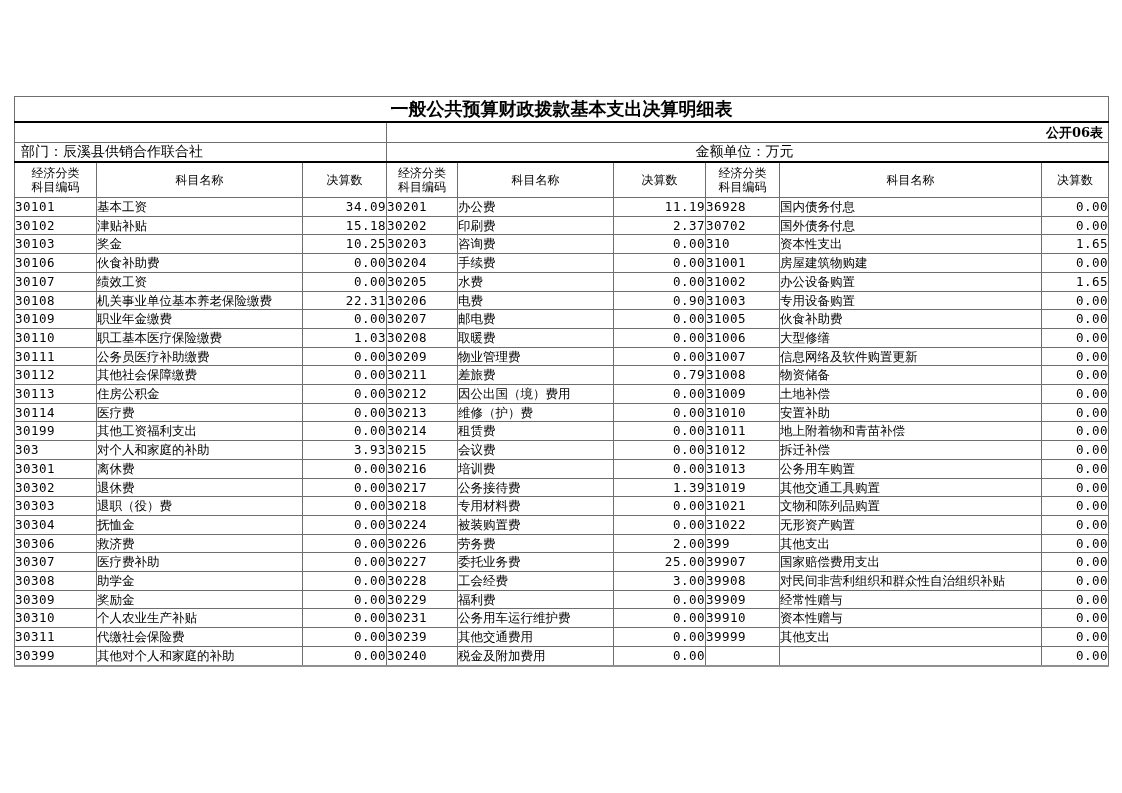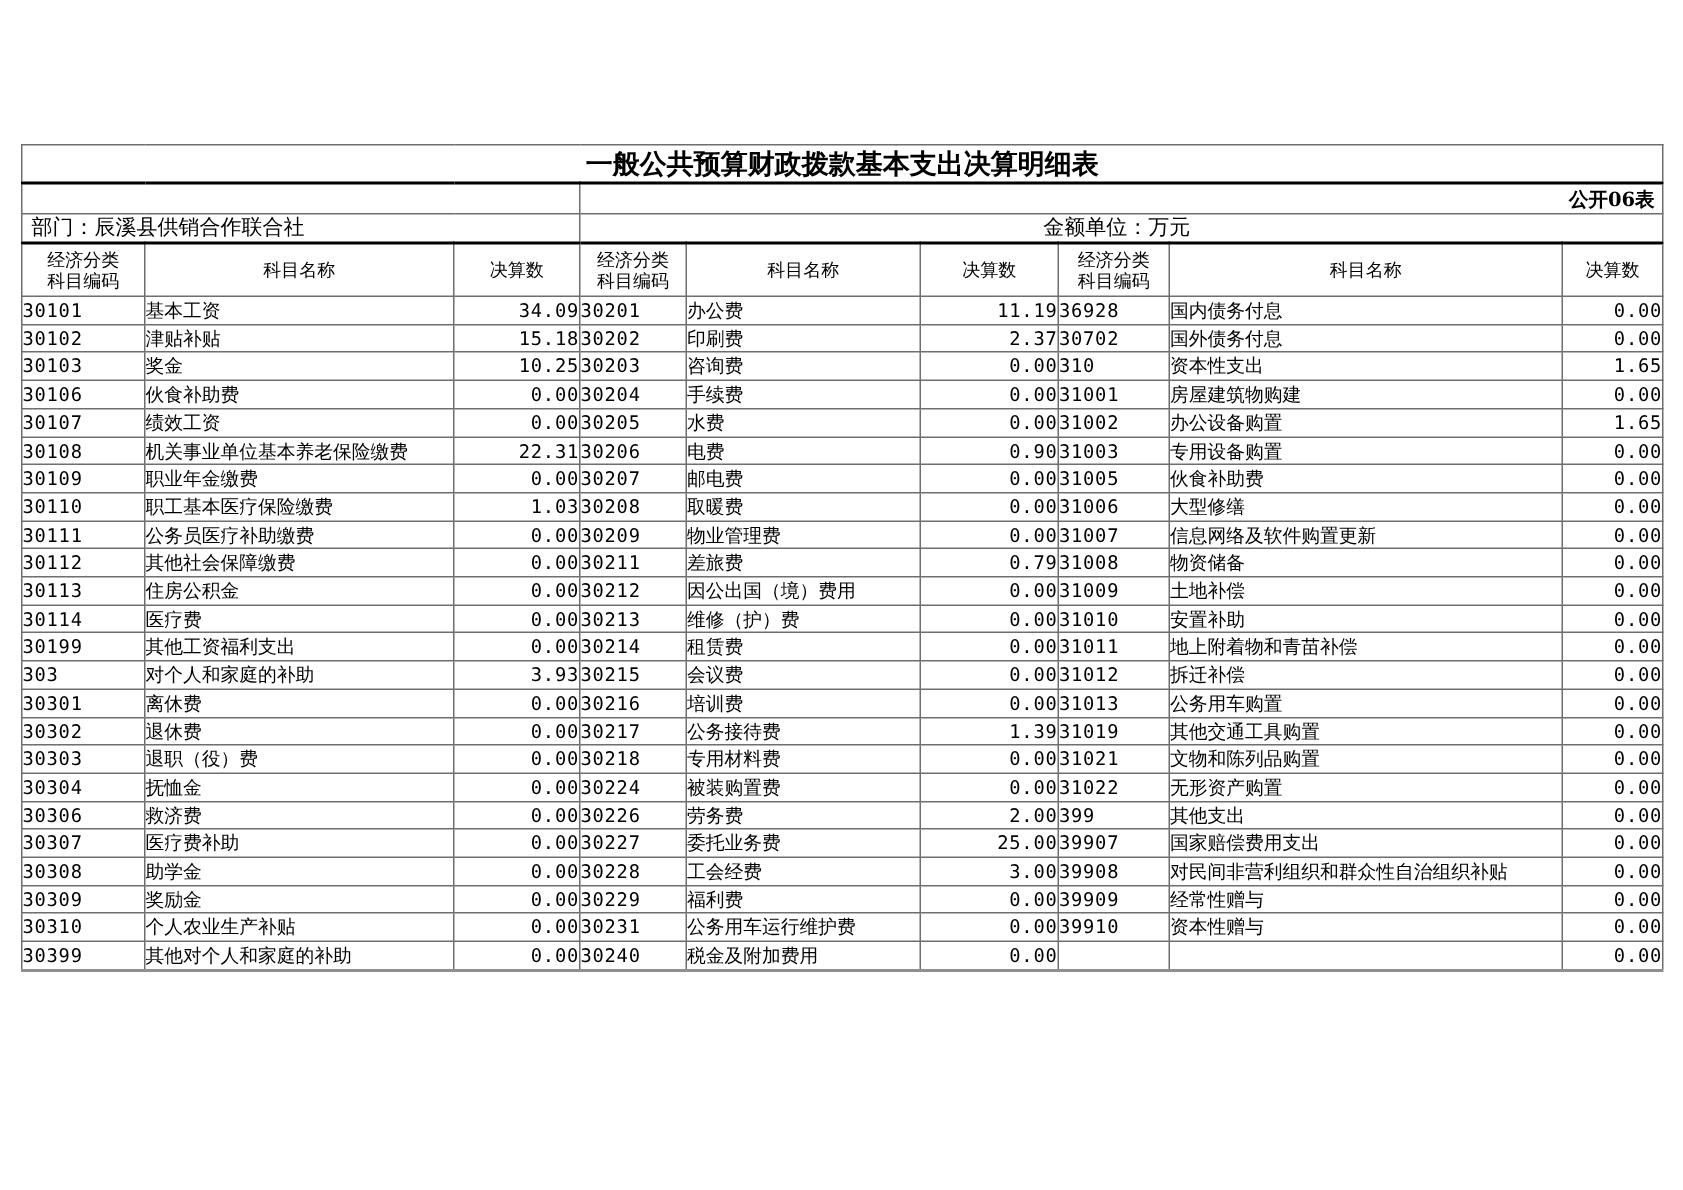--- a/index.html
+++ b/index.html
@@ -326,20 +326,31 @@
           <td class="name-cell">个人农业生产补贴</td>
           <td class="value-cell">0.00</td>
           <td class="code-cell">30231</td>
           <td class="name-cell">公务用车运行维护费</td>
           <td class="value-cell">0.00</td>
           <td class="code-cell">39910</td>
           <td class="name-cell">资本性赠与</td>
           <td class="value-cell">0.00</td>
         </tr>
         <tr>
+          <td class="code-cell">30311</td>
+          <td class="name-cell">代缴社会保险费</td>
+          <td class="value-cell">0.00</td>
+          <td class="code-cell">30239</td>
+          <td class="name-cell">其他交通费用</td>
+          <td class="value-cell">0.00</td>
+          <td class="code-cell">39999</td>
+          <td class="name-cell">其他支出</td>
+          <td class="value-cell">0.00</td>
+        </tr>
+        <tr>
           <td class="code-cell">30399</td>
           <td class="name-cell">其他对个人和家庭的补助</td>
           <td class="value-cell">0.00</td>
           <td class="code-cell">30240</td>
           <td class="name-cell">税金及附加费用</td>
           <td class="value-cell">0.00</td>
           <td class="code-cell"></td>
           <td class="name-cell"></td>
           <td class="value-cell">0.00</td>
         </tr>

